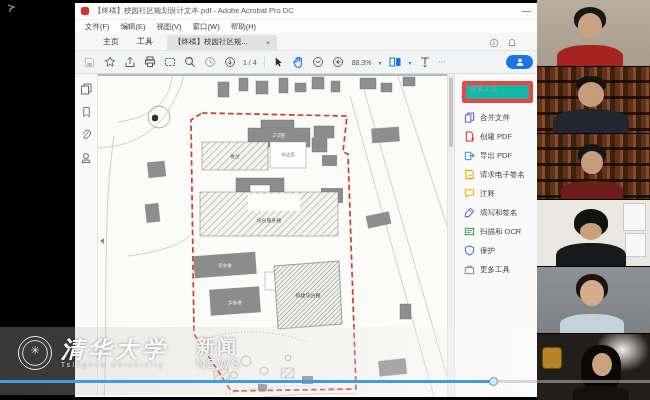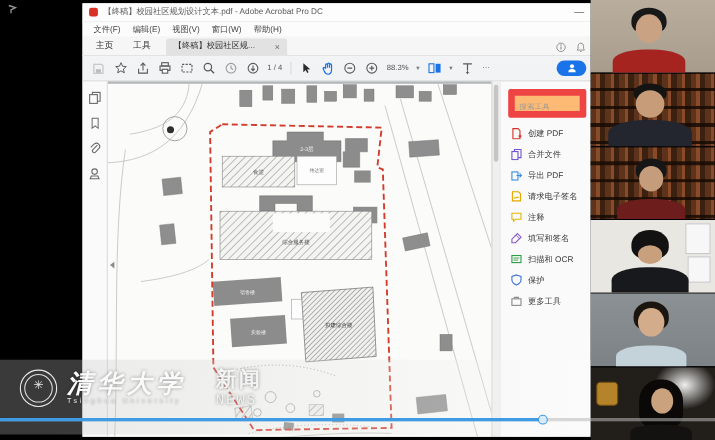--- a/index.html
+++ b/index.html
@@ -5,21 +5,21 @@
   html,body{margin:0;padding:0;background:#000;width:650px;height:400px;overflow:hidden;}
   .screen{position:relative;width:650px;height:400px;background:#000;font-family:"Liberation Sans",sans-serif;}
 
   
   .app-window{position:absolute;left:75px;top:3px;width:466px;height:394px;background:#fff;display:flex;flex-direction:column;}
   .titlebar{height:16px;background:#fdfdfd;display:flex;align-items:center;padding:0 6px;gap:5px;border-bottom:1px solid #f0f0f0;}
   .app-icon{width:8px;height:8px;border-radius:2px;background:#d93025;flex:none;}
   .win-title{font-size:7.5px;color:#5a5a5a;white-space:nowrap;overflow:hidden;flex:1;}
   .min-btn{font-size:9px;color:#555;padding:0 4px;cursor:default;}
   .menubar{height:13px;display:flex;align-items:center;gap:11px;padding:0 10px;background:#fcfcfc;font-size:7.5px;color:#444;}
-  .tabrow{height:17px;display:flex;align-items:flex-end;background:#f6f6f6;padding:0 8px;gap:10px;border-bottom:1px solid #e3e3e3;}
+  .tabrow{height:17px;display:flex;align-items:flex-end;background:#f6f6f6;padding:0 24px;gap:10px;border-bottom:1px solid #e3e3e3;}
   .tab{font-size:8px;color:#333;padding:2px 4px 3px;}
   .doc-tab{display:flex;align-items:center;gap:18px;background:#e2e2e2;border-radius:3px 3px 0 0;padding:2px 7px 3px;font-size:7.5px;color:#333;max-width:150px;}
   .doc-tab .close-x{color:#666;font-size:8px;}
   .tabrow-spacer{flex:1;}
   .tabrow-icons{display:flex;align-items:center;gap:8px;padding-bottom:2px;}
 
   .toolbar{height:22px;background:#f2f3f4;border-bottom:1px solid #dcdcdc;display:flex;align-items:center;gap:7px;padding:0 8px;position:relative;}
   .tb-ico{width:13px;height:13px;flex:none;display:flex;align-items:center;justify-content:center;}
   .tb-sep{width:1px;height:12px;background:#dadada;flex:none;}
   .tb-text{font-size:7px;color:#555;white-space:nowrap;}
@@ -28,21 +28,21 @@
 
   .win-body{flex:1;display:flex;min-height:0;}
   .left-rail{width:22px;background:#fafafa;border-right:1px solid #e4e4e4;display:flex;flex-direction:column;align-items:center;gap:11px;padding-top:9px;}
   .doc-area{width:349px;background:#b4b8bc;position:relative;overflow:hidden;}
   .plan-page{position:absolute;left:0;top:2px;width:349px;height:329px;}
   .collapse-arrow{position:absolute;left:2px;top:164px;width:0;height:0;border-top:3px solid transparent;border-bottom:3px solid transparent;border-right:4px solid #8a8a8a;}
   .vscrollbar{width:6px;background:#efefef;border-left:1px solid #e0e0e0;position:relative;}
   .vthumb{position:absolute;left:1px;top:3px;width:4px;height:70px;border-radius:2px;background:#c5c5c5;}
 
   .tools-panel{width:85px;background:#fafafa;border-left:1px solid #e2e2e2;display:flex;flex-direction:column;}
-  .search-box{margin:7px 7px 5px;height:14px;border:6px solid #ef4444;border-radius:2px;background:#fdba74;display:flex;align-items:flex-end;}
+  .search-box{margin:7px 7px 5px;height:14px;border:4px solid #ef4444;border-radius:2px;background:#14b8a6;display:flex;align-items:flex-start;}
   .search-box input{border:0;outline:0;width:100%;font-size:7px;padding:0 4px;font-family:"Liberation Sans",sans-serif;color:#333;background:transparent;}
   .search-box input::placeholder{color:#9b9b9b;}
   .tool-item{display:flex;align-items:center;gap:5px;padding:4px 9px;font-size:7.5px;color:#3a3a3a;white-space:nowrap;}
   .tool-item svg{flex:none;}
 
   
   .participants{position:absolute;left:537px;top:0;width:113px;height:400px;display:flex;flex-direction:column;background:#000;}
   .tile{flex:1;position:relative;overflow:hidden;border-bottom:1px solid #000;}
   .tile:last-child{border-bottom:0;}
   .hair,.face,.torso,.jar,.poster{position:absolute;}
@@ -83,21 +83,21 @@
   
   .fade-band{position:absolute;left:0;top:327px;width:537px;height:68px;background:linear-gradient(90deg,rgba(190,190,190,.30),rgba(255,255,255,.26));pointer-events:none;}
   .watermark{position:absolute;left:18px;top:336px;display:flex;align-items:center;gap:9px;z-index:40;}
   .seal{width:32px;height:32px;border:1.5px solid rgba(250,250,250,.92);border-radius:50%;position:relative;flex:none;}
   .seal::before{content:"";position:absolute;left:3px;top:3px;right:3px;bottom:3px;border:1px solid rgba(250,250,250,.85);border-radius:50%;}
   .seal::after{content:"✳";position:absolute;left:0;right:0;top:7px;text-align:center;font-size:11px;color:rgba(250,250,250,.9);}
   .uni-block{display:flex;flex-direction:column;line-height:1;}
   .uni-cn{font-family:"DejaVu Serif",serif;font-style:italic;font-weight:bold;font-size:23px;letter-spacing:4px;color:#fafafa;text-shadow:0 0 3px rgba(0,0,0,.4);}
   .uni-en{font-size:6.5px;letter-spacing:2.5px;color:#e4e4e4;margin-top:2px;text-shadow:0 0 2px rgba(0,0,0,.4);}
   .wm-divider{font-size:20px;color:rgba(240,240,240,.8);font-weight:100;margin:0 2px;}
-  .news-block{display:flex;flex-direction:column;line-height:1;font-family:Liberation Mono, monospace;}
+  .news-block{display:flex;flex-direction:column;line-height:1;}
   .news-cn{font-size:19px;font-weight:bold;letter-spacing:2px;color:#f4f4f4;text-shadow:0 0 3px rgba(110,110,110,.8);}
   .news-en{font-size:13px;letter-spacing:1.5px;color:#efefef;text-shadow:0 0 3px rgba(110,110,110,.8);margin-top:1px;}
 
   .progressbar{position:absolute;left:0;top:380px;width:650px;height:3px;background:rgba(185,185,185,.55);z-index:60;}
   .played{position:absolute;left:0;top:0;height:100%;background:#3f9be4;}
   .handle{position:absolute;top:-3.5px;width:9px;height:9px;border-radius:50%;background:#d9ebf9;border:1.5px solid #3f9be4;box-sizing:border-box;}
   .os-flag{position:absolute;left:7px;top:4px;}
 </style>
 </head>
 <body>
@@ -354,31 +354,31 @@
       <div class="vscrollbar">
         <div class="vthumb"></div>
       </div>
 
       <div class="tools-panel">
         <div class="search-box">
           <input placeholder="搜索工具" style="">
         </div>
         <div class="tool-item">
           <svg width="11" height="11" viewBox="0 0 12 12">
+              <rect x="1.5" y="3" width="6" height="8" fill="none" stroke="#7155d3" stroke-width="1.1"></rect>
+              <path d="M4,3 V1 h6.5 v8 H7.5" fill="none" stroke="#7155d3" stroke-width="1.1"></path>
+            </svg>
+          <span>合并文件</span>
+        </div>
+        <div class="tool-item">
+          <svg width="11" height="11" viewBox="0 0 12 12">
               <path d="M2.5,1 h5 l2,2 v8 h-7 Z" fill="none" stroke="#d93025" stroke-width="1.1"></path>
               <path d="M8,8.5 h3 M9.5,7 v3" stroke="#d93025" stroke-width="1.1"></path>
             </svg>
           <span>创建 PDF</span>
-        </div>
-        <div class="tool-item">
-          <svg width="11" height="11" viewBox="0 0 12 12">
-              <rect x="1.5" y="3" width="6" height="8" fill="none" stroke="#7155d3" stroke-width="1.1"></rect>
-              <path d="M4,3 V1 h6.5 v8 H7.5" fill="none" stroke="#7155d3" stroke-width="1.1"></path>
-            </svg>
-          <span>合并文件</span>
         </div>
         <div class="tool-item">
           <svg width="11" height="11" viewBox="0 0 12 12">
               <rect x="1.5" y="2.5" width="6" height="8" fill="none" stroke="#3a8fe0" stroke-width="1.1"></rect>
               <path d="M6,6 h5 M9,4 l2,2 -2,2" fill="none" stroke="#3a8fe0" stroke-width="1.1"></path>
             </svg>
           <span>导出 PDF</span>
         </div>
         <div class="tool-item">
           <svg width="11" height="11" viewBox="0 0 12 12">

